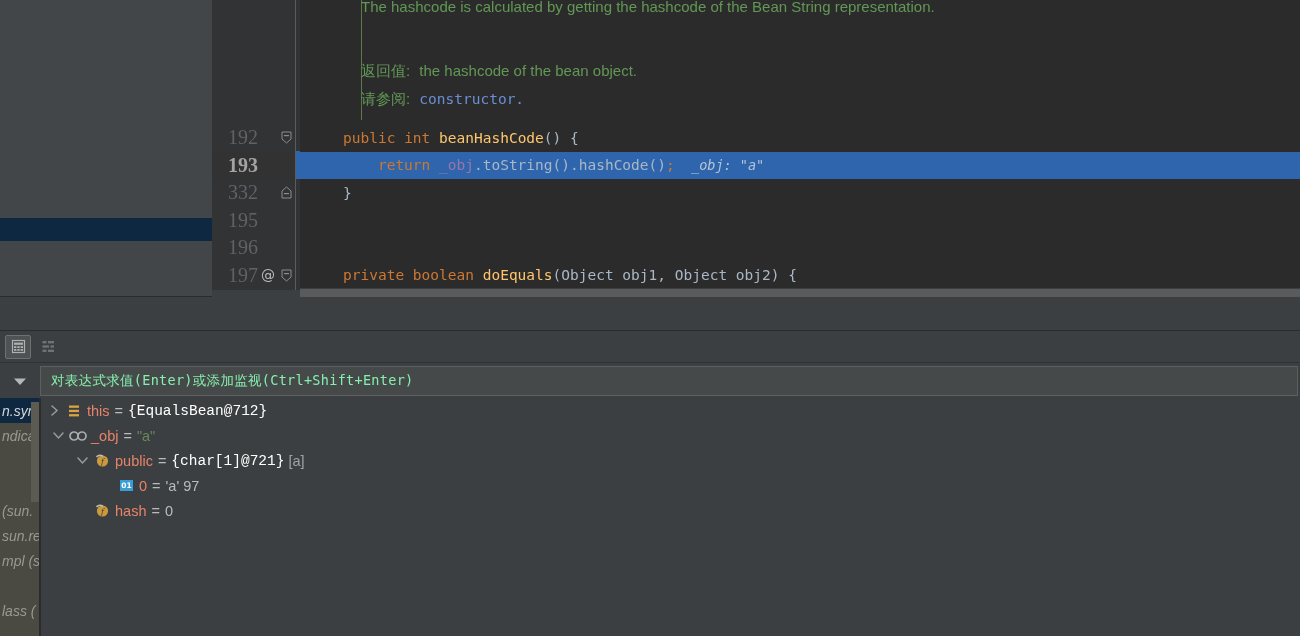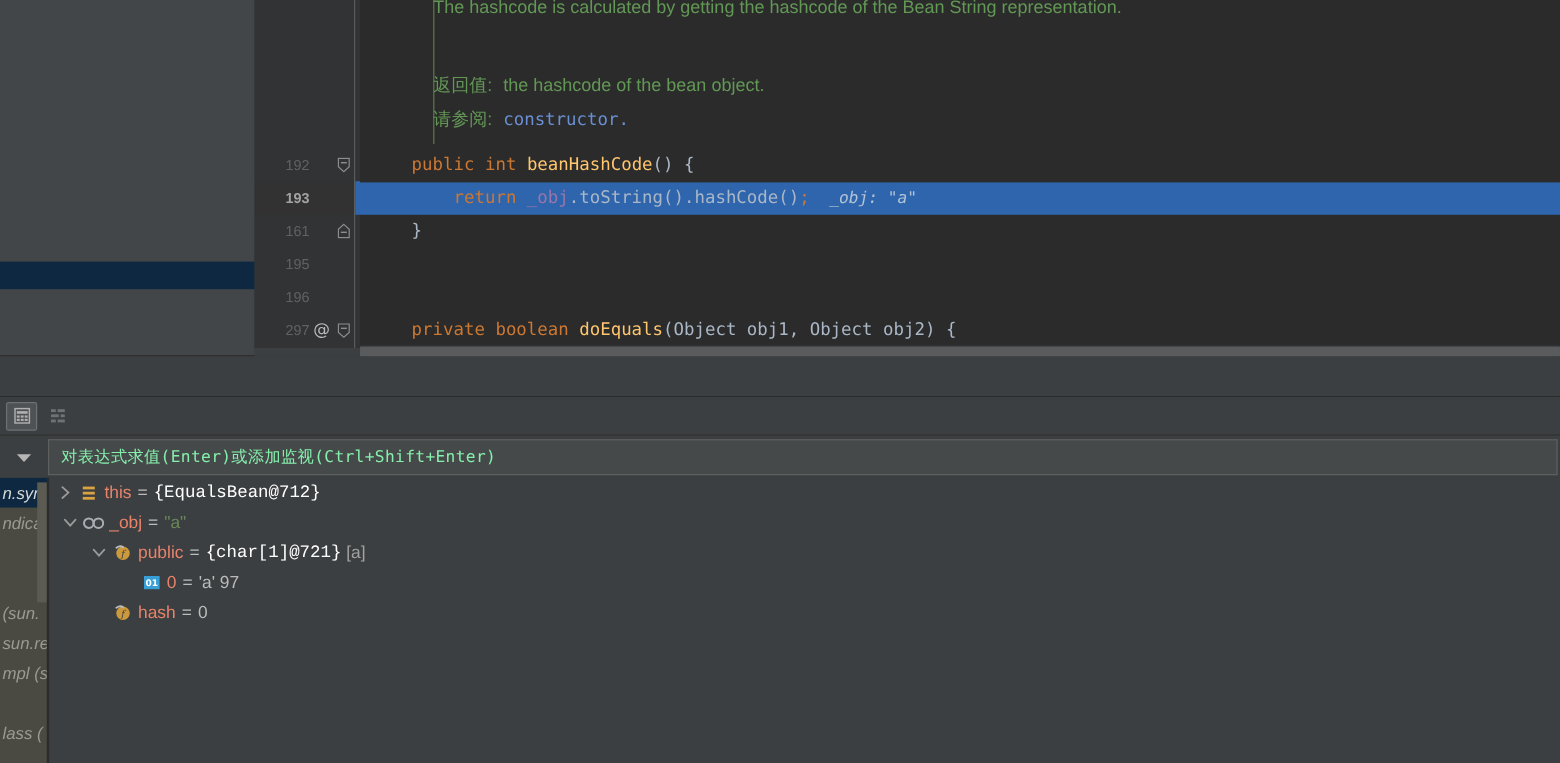--- a/index.html
+++ b/index.html
@@ -61,22 +61,22 @@
     position: absolute;
     left: 0;
     width: 88px; height: 27.5px;
     display: flex;
     align-items: center;
   }
   .gutter-row.current { background: #323232; }
   .line-no {
     width: 46px;
     text-align: right;
-    font-family: Liberation Sans, sans-serif;
-    font-size: 12px;
+    font-family: Liberation Serif, serif;
+    font-size: 20px;
     color: #606366;
     letter-spacing: 0;
   }
   .gutter-row.current .line-no { color: #a4a3a3; font-weight: bold; }
   .anno-marker {
     width: 20px;
     text-align: center;
     font-family: "DejaVu Sans", sans-serif;
     font-size: 14px;
     color: #bbbbbb;
@@ -364,21 +364,21 @@
             </span>
           </div>
           <div class="gutter-row current" style="top: 151.5px;">
             <span class="line-no">193</span>
             <span class="anno-marker"></span>
             <span class="fold-slot">
               <span class="fold-icon"></span>
             </span>
           </div>
           <div class="gutter-row" style="top: 179px;">
-            <span class="line-no">161</span>
+            <span class="line-no">332</span>
             <span class="anno-marker"></span>
             <span class="fold-slot">
               <span class="fold-icon">
                 <svg width="11" height="13" viewBox="0 0 11 13">
                   <path d="M5.5 1 L10 5 v7 H1 V5 z" fill="none" stroke="#8b8e8f" stroke-width="1"></path>
                   <rect x="3" y="7" width="5" height="1.2" fill="#8b8e8f"></rect>
                 </svg>
               </span>
             </span>
           </div>
@@ -390,21 +390,21 @@
             </span>
           </div>
           <div class="gutter-row" style="top: 234px;">
             <span class="line-no">196</span>
             <span class="anno-marker"></span>
             <span class="fold-slot">
               <span class="fold-icon"></span>
             </span>
           </div>
           <div class="gutter-row" style="top: 261.5px;">
-            <span class="line-no">297</span>
+            <span class="line-no">197</span>
             <span class="anno-marker">@</span>
             <span class="fold-slot">
               <span class="fold-icon">
                 <svg width="11" height="13" viewBox="0 0 11 13">
                   <path d="M1 1 h9 v7 l-4.5 4 L1 8 z" fill="none" stroke="#8b8e8f" stroke-width="1"></path>
                   <rect x="3" y="4" width="5" height="1.2" fill="#8b8e8f"></rect>
                 </svg>
               </span>
             </span>
           </div>

